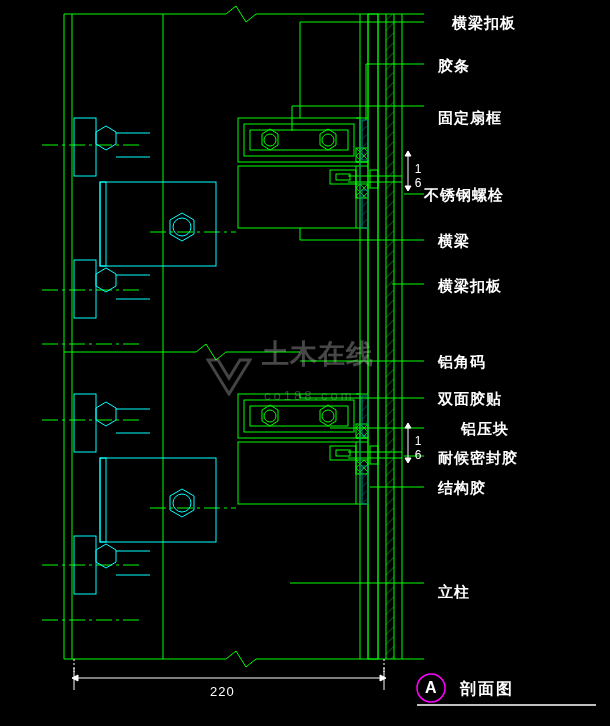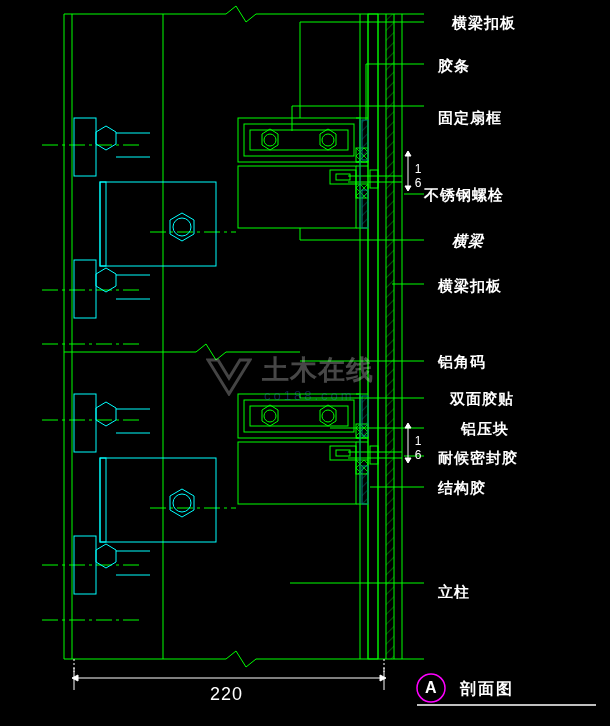--- a/index.html
+++ b/index.html
@@ -5,21 +5,21 @@
   html,body{margin:0;padding:0;background:#ffffff;}
   body{font-family:"Liberation Sans",sans-serif;}
   #root{position:relative;width:610px;height:726px;background:#000000;overflow:hidden;}
   .lbl{position:absolute;color:#ffffff;font-size:15px;font-weight:bold;white-space:nowrap;letter-spacing:1px;}
   .dimtxt{position:absolute;color:#ffffff;font-size:13px;white-space:nowrap;}
   .dimtxt.vert{writing-mode:vertical-rl;text-orientation:upright;letter-spacing:0px;font-size:12px;}
   .title{position:absolute;color:#ffffff;font-size:16px;font-weight:bold;white-space:nowrap;letter-spacing:2px;}
   svg{position:absolute;left:0;top:0;}
   .wm{position:absolute;opacity:0.30;pointer-events:none;}
   .wmtxt{position:absolute;color:#d8d8d8;opacity:0.33;font-size:27px;font-weight:bold;letter-spacing:1px;}
-  .wmsub{position:absolute;color:#3b82f6;opacity:0.30;font-size:13px;letter-spacing:3px;}
+  .wmsub{position:absolute;color:#86efac;opacity:0.30;font-size:13px;letter-spacing:3px;}
 </style>
 </head>
 <body>
 
 <div id="root">
 
   <svg width="610" height="726">
     <defs>
       <pattern id="hatch" width="7" height="7" patternUnits="userSpaceOnUse" patternTransform="rotate(45)">
         <line x1="0" y1="0" x2="0" y2="7" stroke="#00ff00" stroke-width="0.8"></line>
@@ -213,36 +213,36 @@
       <circle cx="431" cy="688" r="14" fill="none" stroke="#ff00ff" stroke-width="1.5"></circle>
       <line x1="417" y1="705" x2="596" y2="705" stroke="#ffffff" stroke-width="1.5"></line>
     </g>
   </svg>
 
   <div class="wm" style="left:206px;top:356px;">
     <svg width="46" height="40" viewBox="0 0 46 40">
       <path d="M2,4 L12,4 L23,22 L34,4 L44,4 L23,38 Z" fill="none" stroke="#e0e0e0" stroke-width="3"></path>
     </svg>
   </div>
-  <div class="wmtxt" style="left:262px;top:352px;">土木在线</div>
+  <div class="wmtxt" style="left:262px;top:336px;">土木在线</div>
   <div class="wmsub" style="left:264px;top:388px;">co188.com</div>
 
   <div class="lbl" style="left:438px;top:14px;margin-left:14px;">横梁扣板</div>
   <div class="lbl" style="left:438px;top:57px;">胶条</div>
   <div class="lbl" style="left:438px;top:99px;margin-top:10px;">固定扇框</div>
   <div class="lbl" style="left:424px;top:186px;">不锈钢螺栓</div>
-  <div class="lbl" style="left:452px;top:232px;font-style:italic;">横梁</div>
+  <div class="lbl" style="left:438px;top:232px;">横梁</div>
   <div class="lbl" style="left:438px;top:277px;">横梁扣板</div>
   <div class="lbl" style="left:438px;top:353px;text-align:center;">铝角码</div>
-  <div class="lbl" style="left:438px;top:390px;margin-left:12px;">双面胶贴</div>
+  <div class="lbl" style="left:438px;top:390px;">双面胶贴</div>
   <div class="lbl" style="left:461px;top:420px;">铝压块</div>
   <div class="lbl" style="left:438px;top:449px;text-align:center;">耐候密封胶</div>
   <div class="lbl" style="left:438px;top:479px;">结构胶</div>
   <div class="lbl" style="left:438px;top:583px;">立柱</div>
 
   <div class="dimtxt vert" style="left:411px;top:162px;">16</div>
   <div class="dimtxt vert" style="left:411px;top:434px;">16</div>
-  <div class="dimtxt" style="left:210px;top:684px;font-size:18px;letter-spacing:1px;">220</div>
+  <div class="dimtxt" style="left:210px;top:684px;font-size:13px;letter-spacing:1px;">220</div>
 
   <div class="title" style="left:425px;top:679px;">A</div>
   <div class="title" style="left:460px;top:679px;">剖面图</div>
 
 </div>
 
 </body></html>

